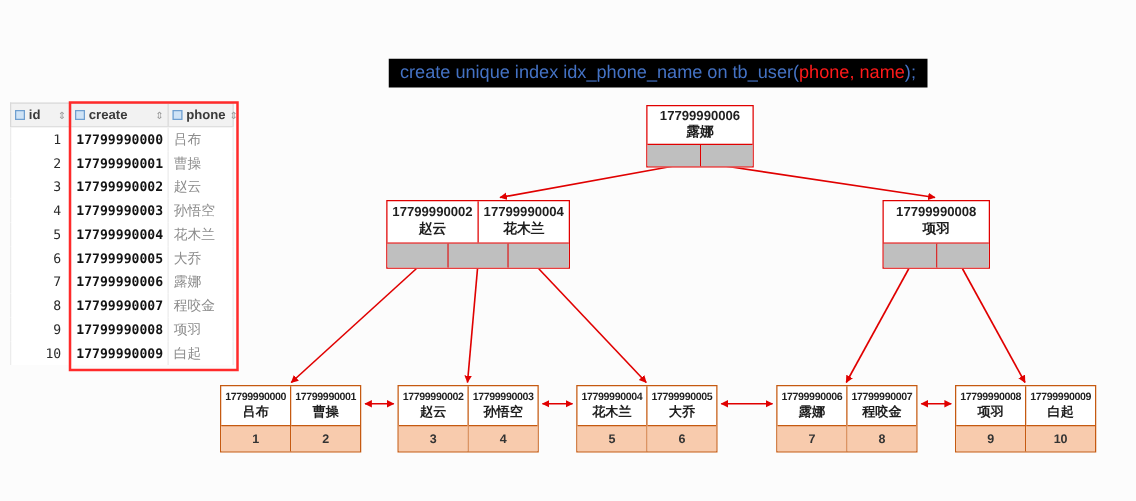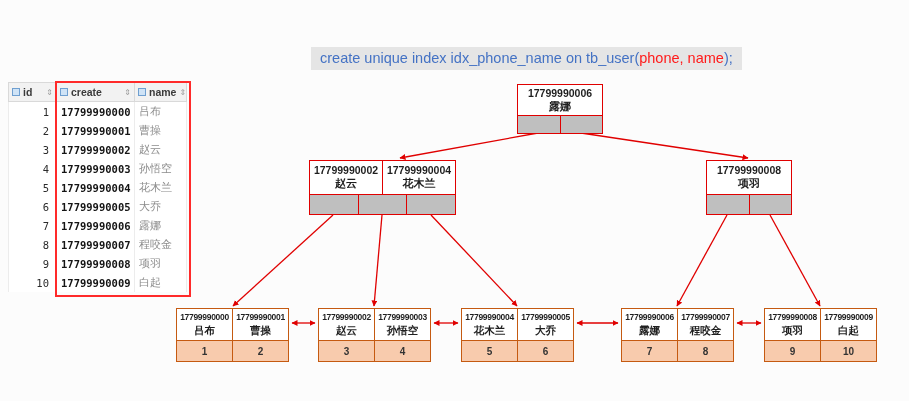--- a/index.html
+++ b/index.html
@@ -13,21 +13,21 @@
   .col-icon{width:8px;height:8px;background:#cfe3f6;border:1px solid #6f9fd0;box-sizing:border-box;display:inline-block;flex:none;}
   .sort-icon{color:#9a9a9a;font-size:8px;margin-left:auto;font-weight:normal;}
   .grid-row{display:flex;height:19px;background:#ffffff;border-left:1px solid #ececec;}
   .cell{box-sizing:border-box;border-right:1px solid #ececec;height:100%;display:flex;align-items:center;font-family:"DejaVu Sans Mono","Liberation Mono",monospace;font-size:10.5px;}
   .cell-id{width:48px;justify-content:flex-end;padding-right:7px;color:#2b2b2b;}
   .cell-phone{width:78px;padding-left:4px;font-weight:bold;color:#141414;}
   .cell-name{width:52px;padding-left:4px;color:#8c8c8c;font-family:"Liberation Sans","DejaVu Sans",sans-serif;font-size:11px;}
   .red-box{position:absolute;left:55px;top:81px;width:132px;height:212px;border:2px solid #ff2a2a;pointer-events:none;z-index:6;}
 
   
-  .sql{position:absolute;left:311px;top:47px;background:#e5e5e5;padding:3px 9px 4px;font-size:14.5px;white-space:nowrap;z-index:2;}
+  .sql{position:absolute;left:311px;top:47px;background:#000000;padding:3px 9px 4px;font-size:14.5px;white-space:nowrap;z-index:2;}
   .sql-blue{color:#4472c4}
   .sql-red{color:#ff1a1a}
 
   
   .tnode{position:absolute;background:#ffffff;border:1px solid #e00000;box-sizing:border-box;text-align:center;z-index:3;}
   .tkeys{display:flex;}
   .tkey{flex:1;border-right:1px solid #e00000;box-sizing:border-box;}
   .tkey:last-child{border-right:none;}
   .root .tkey{height:30px;padding-top:2px;}
   .internal .tkey{height:33px;padding-top:3px;}
@@ -86,21 +86,21 @@
         <span>id</span>
         <span class="sort-icon">⇕</span>
       </div>
       <div class="th th-phone">
         <span class="col-icon"></span>
         <span>create</span>
         <span class="sort-icon">⇕</span>
       </div>
       <div class="th th-name">
         <span class="col-icon"></span>
-        <span>name</span>
+        <span>phone</span>
         <span class="sort-icon">⇕</span>
       </div>
     </div>
     <div class="grid-row">
       <div class="cell cell-id">1</div>
       <div class="cell cell-phone">17799990000</div>
       <div class="cell cell-name">吕布</div>
     </div>
     <div class="grid-row">
       <div class="cell cell-id">2</div>

